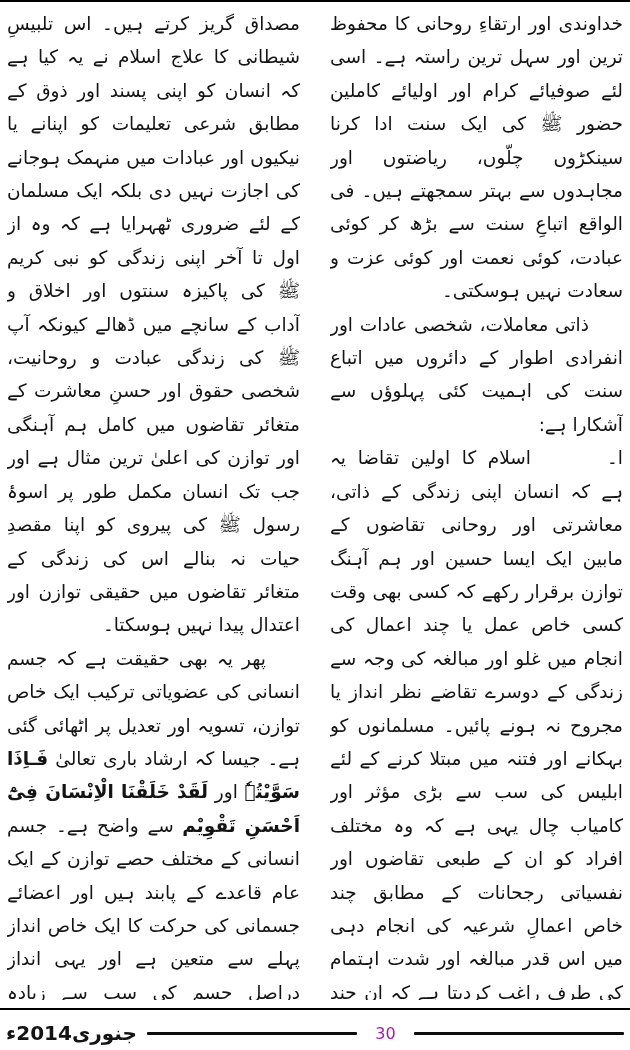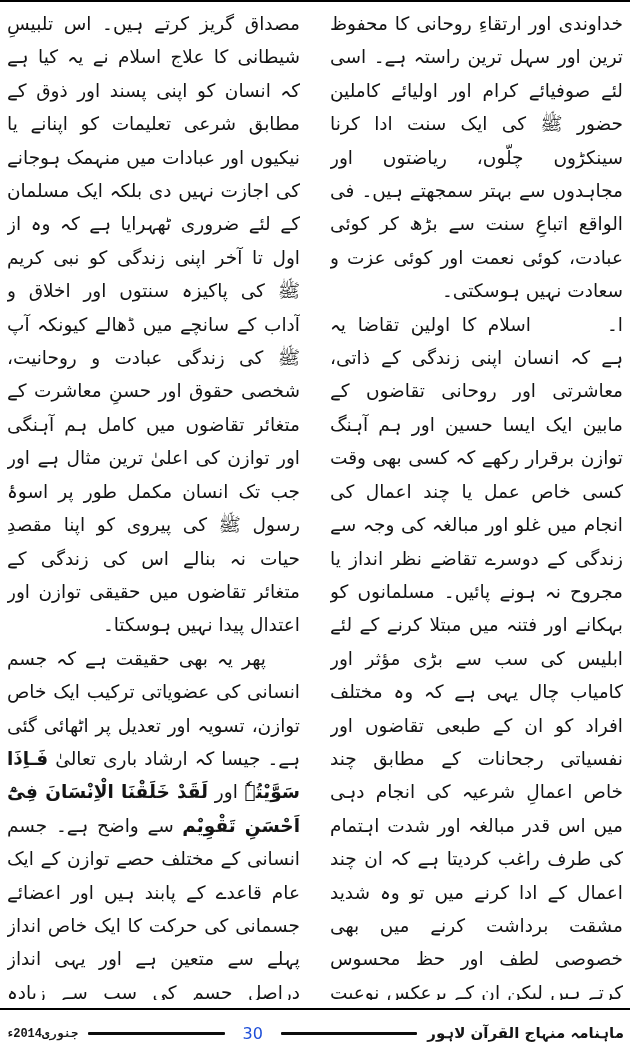--- a/index.html
+++ b/index.html
@@ -69,48 +69,47 @@
   }
   .footer .dash {
     flex: 1 1 auto;
     height: 3px;
     background: #0d0d0d;
     border-radius: 1px;
   }
   .footer .pagenum {
     font-size: 16px;
     padding: 0 8px;
-    color: #1d4ed8;
+    color: #a21caf;
   }
   .footer .date {
-    font-size: 12px;
+    font-size: 20px;
     font-weight: 700;
     white-space: nowrap;
-    font-family: Liberation Mono, monospace;
   }
 </style>
 </head>
 <body>
 
 <div class="page">
 
   <div class="columns">
     <div class="col" id="col-right">
         <p>خداوندی اور ارتقاءِ روحانی کا محفوظ ترین اور سہل ترین راستہ ہے۔ اسی لئے صوفیائے کرام اور اولیائے کاملین حضور ﷺ کی ایک سنت ادا کرنا سینکڑوں چلّوں، ریاضتوں اور مجاہدوں سے بہتر سمجھتے ہیں۔ فی الواقع اتباعِ سنت سے بڑھ کر کوئی عبادت، کوئی نعمت اور کوئی عزت و سعادت نہیں ہوسکتی۔</p>
+        <p class="indent">ذاتی معاملات، شخصی عادات اور انفرادی اطوار کے دائروں میں اتباع سنت کی اہمیت کئی پہلوؤں سے آشکارا ہے:</p>
         <p><span class="marker">ا۔</span>اسلام کا اولین تقاضا یہ ہے کہ انسان اپنی زندگی کے ذاتی، معاشرتی اور روحانی تقاضوں کے مابین ایک ایسا حسین اور ہم آہنگ توازن برقرار رکھے کہ کسی بھی وقت کسی خاص عمل یا چند اعمال کی انجام میں غلو اور مبالغہ کی وجہ سے زندگی کے دوسرے تقاضے نظر انداز یا مجروح نہ ہونے پائیں۔ مسلمانوں کو بہکانے اور فتنہ میں مبتلا کرنے کے لئے ابلیس کی سب سے بڑی مؤثر اور کامیاب چال یہی ہے کہ وہ مختلف افراد کو ان کے طبعی تقاضوں اور نفسیاتی رجحانات کے مطابق چند خاص اعمالِ شرعیہ کی انجام دہی میں اس قدر مبالغہ اور شدت اہتمام کی طرف راغب کردیتا ہے کہ ان چند اعمال کے ادا کرنے میں تو وہ شدید مشقت برداشت کرنے میں بھی خصوصی لطف اور حظ محسوس کرتے ہیں لیکن ان کے برعکس نوعیت کے اتنے ہی اہم بلکہ کہیں زیادہ ضروری احکام و اعمال کو انجام دیئے۔ ''پر طبیعت ادھر نہیں آتی'' کے</p>
       </div>
     <div class="col" id="col-left">
         <p>مصداق گریز کرتے ہیں۔ اس تلبیسِ شیطانی کا علاج اسلام نے یہ کیا ہے کہ انسان کو اپنی پسند اور ذوق کے مطابق شرعی تعلیمات کو اپنانے یا نیکیوں اور عبادات میں منہمک ہوجانے کی اجازت نہیں دی بلکہ ایک مسلمان کے لئے ضروری ٹھہرایا ہے کہ وہ از اول تا آخر اپنی زندگی کو نبی کریم ﷺ کی پاکیزہ سنتوں اور اخلاق و آداب کے سانچے میں ڈھالے کیونکہ آپ ﷺ کی زندگی عبادت و روحانیت، شخصی حقوق اور حسنِ معاشرت کے متغائر تقاضوں میں کامل ہم آہنگی اور توازن کی اعلیٰ ترین مثال ہے اور جب تک انسان مکمل طور پر اسوۂ رسول ﷺ کی پیروی کو اپنا مقصدِ حیات نہ بنالے اس کی زندگی کے متغائر تقاضوں میں حقیقی توازن اور اعتدال پیدا نہیں ہوسکتا۔</p>
         <p class="indent"><span>پھر یہ بھی حقیقت ہے کہ جسم انسانی کی عضویاتی ترکیب ایک خاص توازن، تسویہ اور تعدیل پر اٹھائی گئی ہے۔ جیسا کہ ارشاد باری تعالیٰ </span><b>فَـاِذَا سَوَّیْتُہٗ</b><span> اور </span><b>لَقَدْ خَلَقْنَا الْاِنْسَانَ فِیْٓ اَحْسَنِ تَقْوِیْم</b><span> سے واضح ہے۔ جسم انسانی کے مختلف حصے توازن کے ایک عام قاعدے کے پابند ہیں اور اعضائے جسمانی کی حرکت کا ایک خاص انداز پہلے سے متعین ہے اور یہی انداز دراصل جسم کی سب سے زیادہ فطری شکل ہے۔ اس خاص ترکیب کا تقاضا ہے کہ تمام عادات و اطوار اور حرکات و سکنات کو اس فطری اصول توازن کے مطابق انجام دیا جائے۔ جسم انسانی کے جوارح کی حرکات میں توازن قائم رکھنے سے قلب انسانی پر مثبت و پاکیزہ اثرات مرتب ہوتے ہیں کیونکہ انسان کا دل اس کے تمام ظاہری اعمال اور جسمانی حرکات سے پوری طرح متاثر ہوتا ہے۔</span></p>
       </div>
   </div>
 
   <div class="footer-rule"></div>
 
   <div class="footer">
-    <span class="magazine">ماہنامہ منہاج القرآن لاہور</span>
     <span class="dash"></span>
     <span class="pagenum">30</span>
     <span class="dash"></span>
     <span class="date">جنوری2014ء</span>
   </div>
 
 </div>
 
 </body></html>

